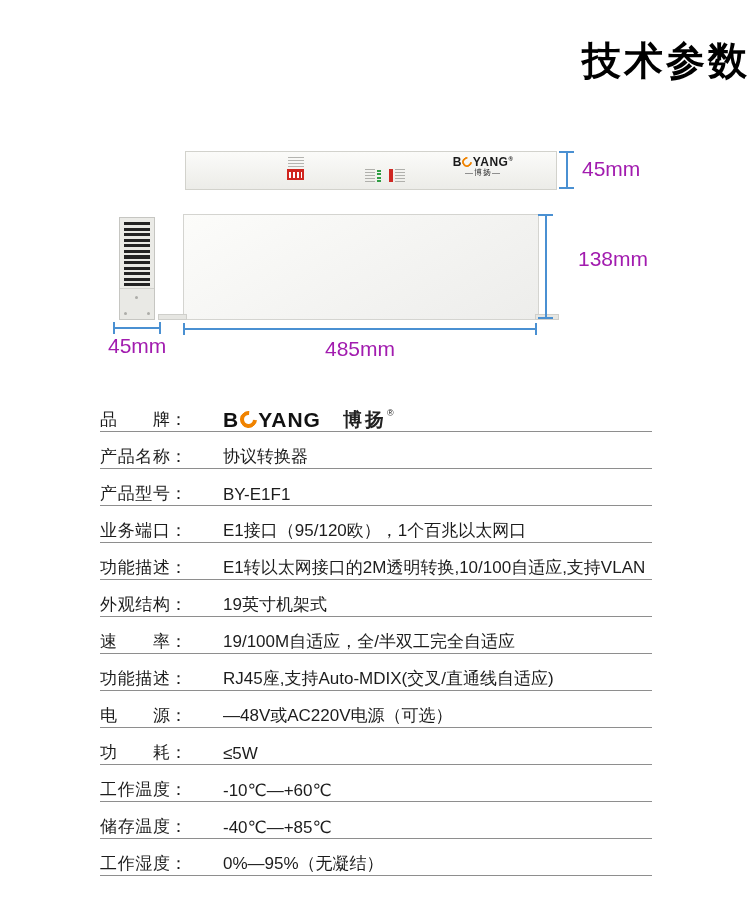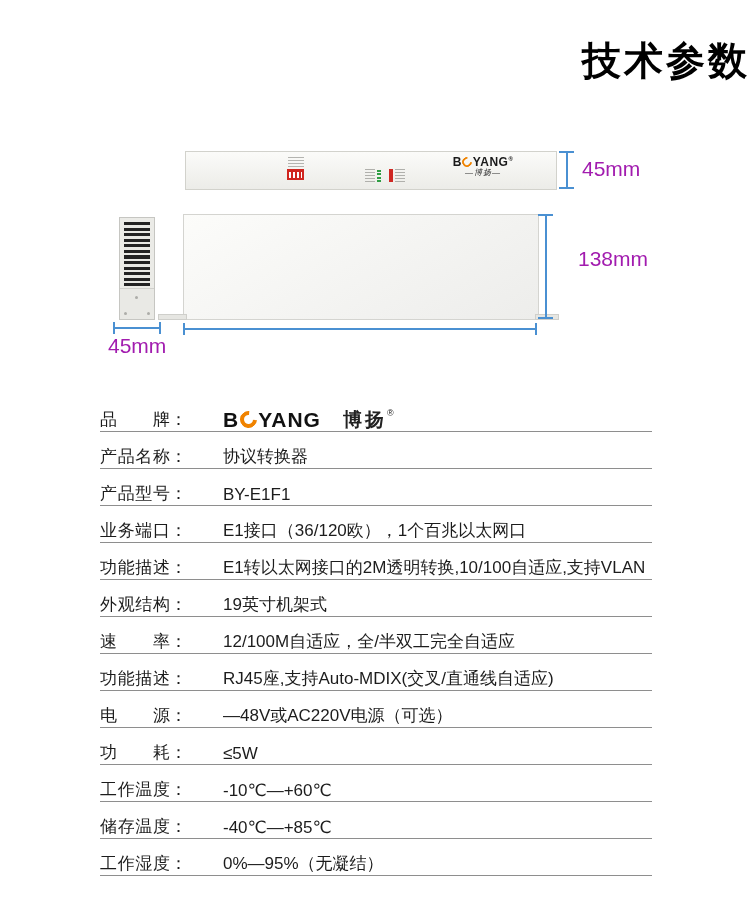--- a/index.html
+++ b/index.html
@@ -23,21 +23,21 @@
   .led-a { position:absolute; left:191px; top:17px; width:4px; height:13px;
            background:repeating-linear-gradient(0deg,#2f9e44 0 2px,transparent 2px 3.5px); }
   .led-b { position:absolute; left:203px; top:17px; width:4px; height:13px; background:#cf2823; }
   .led-b-text { position:absolute; left:209px; top:17px; width:10px; height:13px;
                 background:repeating-linear-gradient(0deg,#b0b0ac 0 1px,transparent 1px 3px); }
   .panel-logo { position:absolute; left:252px; top:4px; width:90px; text-align:center; line-height:1.1; }
   .panel-logo .line1 { font-size:12px; font-weight:bold; color:#1a1a1a; letter-spacing:0.5px; white-space:nowrap; }
   .logo-o-sm { display:inline-block; width:6px; height:6px; border:2.5px solid #f08300;
                border-right-color:transparent; border-radius:50%; transform:rotate(-40deg); margin:0 0.5px -1px; }
   .panel-logo .reg { font-size:6px; vertical-align:super; }
-  .panel-logo .line2 { font-size:8px; color:#2a2a2a; letter-spacing:1px;font-style:italic; }
+  .panel-logo .line2 { font-size:8px; color:#2a2a2a; letter-spacing:1px; }
 
   
   .dim { background:#4a90d2; position:absolute; }
   .dim-label { position:absolute; font-size:21px; color:#a21caf; }
   
   .dimv-front       { left:566px; top:152px; width:2px;  height:36px; }
   .dimv-front-capt  { left:559px; top:151px; width:15px; height:2px; }
   .dimv-front-capb  { left:559px; top:187px; width:15px; height:2px; }
   .lbl-front-h      { left:582px; top:157px; }
   
@@ -124,20 +124,21 @@
     <div class="foot-l"></div>
     <div class="foot-r"></div>
   </div>
   <div class="dim dimv-top"></div>
   <div class="dim dimv-top-capt"></div>
   <div class="dim dimv-top-capb"></div>
   <div class="dim-label lbl-top-h">138mm</div>
   <div class="dim dimh-top"></div>
   <div class="dim dimh-top-capl"></div>
   <div class="dim dimh-top-capr"></div>
+  <div class="dim-label lbl-top-w">485mm</div>
 
   <div class="spec-table">
 
     <div class="spec-row">
       <span class="row-label">
           <span class="lbl">品牌</span>
           <span class="colon">：</span>
         </span>
       <span class="val brand-line">
         <span class="brand-en"><span>B</span><span class="logo-o-lg"></span><span>YANG</span></span>
@@ -160,21 +161,21 @@
           <span>：</span>
         </span>
       <span class="val">BY-E1F1</span>
     </div>
 
     <div class="spec-row">
       <span class="row-label">
           <span class="lbl">业务端口</span>
           <span>：</span>
         </span>
-      <span class="val">E1接口（36/120欧），1个百兆以太网口</span>
+      <span class="val">E1接口（95/120欧），1个百兆以太网口</span>
     </div>
 
     <div class="spec-row">
       <span class="row-label">
           <span class="lbl">功能描述</span>
           <span>：</span>
         </span>
       <span class="val">E1转以太网接口的2M透明转换,10/100自适应,支持VLAN</span>
     </div>
 
@@ -184,21 +185,21 @@
           <span>：</span>
         </span>
       <span class="val">19英寸机架式</span>
     </div>
 
     <div class="spec-row">
       <span class="row-label">
           <span class="lbl">速率</span>
           <span>：</span>
         </span>
-      <span class="val">12/100M自适应，全/半双工完全自适应</span>
+      <span class="val">19/100M自适应，全/半双工完全自适应</span>
     </div>
 
     <div class="spec-row">
       <span class="row-label">
           <span class="lbl">功能描述</span>
           <span>：</span>
         </span>
       <span class="val">RJ45座,支持Auto-MDIX(交叉/直通线自适应)</span>
     </div>
 

